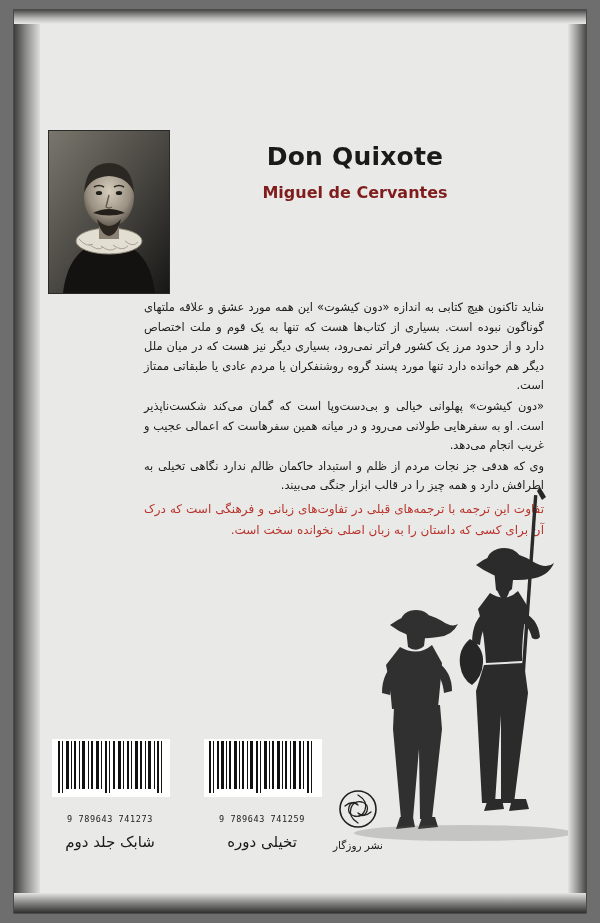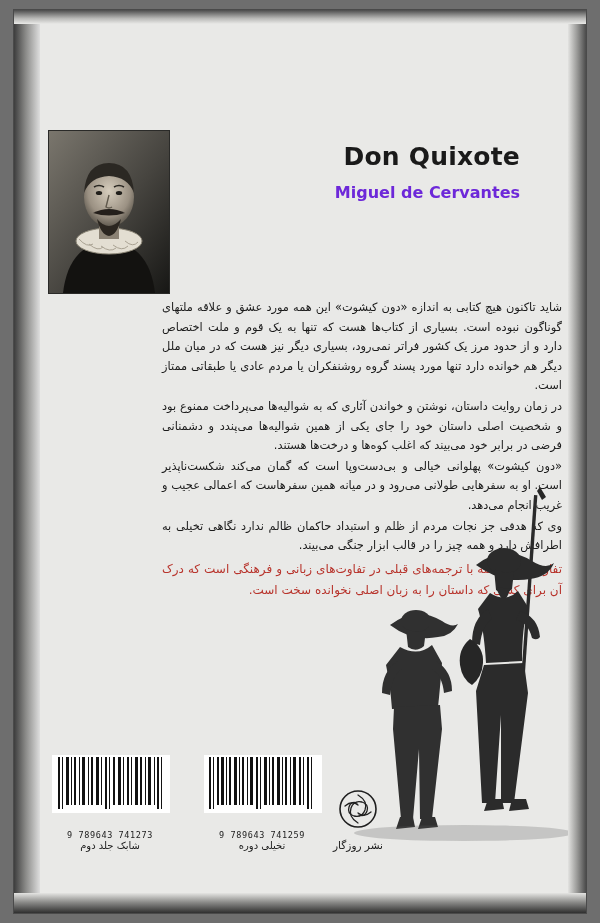--- a/index.html
+++ b/index.html
@@ -80,43 +80,43 @@
     overflow: hidden;
   }
   .portrait svg { display: block; }
 
   
   .title-block {
     position: absolute;
     left: 176px;
     top: 132px;
     width: 330px;
-    text-align: right;
+    text-align: center;
     direction: ltr;
   }
   .book-title {
     font-family: "DejaVu Sans", sans-serif;
     font-weight: bold;
     font-size: 25px;
     color: #1a1a1a;
     letter-spacing: 0.2px;
     margin: 0 0 12px 0;
   }
   .book-author {
     font-family: "DejaVu Sans", sans-serif;
     font-weight: bold;
     font-size: 16px;
-    color: #6d28d9;
+    color: #7f1d1d;
     margin: 0;
   }
 
   
   .body-text {
     position: absolute;
-    right: 24px;
+    right: 42px;
     top: 288px;
     width: 400px;
     direction: rtl;
     text-align: justify;
     font-family: "DejaVu Sans", sans-serif;
     font-size: 11.4px;
     line-height: 19.6px;
     color: #1b1b1b;
   }
   .body-text p {
@@ -157,23 +157,24 @@
     font-family: "DejaVu Sans Mono", monospace;
     font-size: 8.5px;
     color: #1a1a1a;
     letter-spacing: 0.6px;
     text-align: center;
     margin-top: 17px;
     direction: ltr;
   }
   .barcode .caption {
     font-family: "DejaVu Sans", sans-serif;
-    font-size: 10px;
+    font-size: 15px;
     color: #1a1a1a;
     text-align: center;
+    margin-top: 9px;
     direction: rtl;
   }
 
   
   .logos {
     position: absolute;
     bottom: 62px;
     left: 318px;
     width: 130px;
     display: flex;
@@ -293,21 +294,20 @@
           <path d="M56 348 l13 0 l2 10 l-19 2 z"></path>
           <path d="M78 348 l13 0 l3 10 l-20 2 z"></path>
         </g>
 
         <ellipse cx="120" cy="364" rx="110" ry="8" fill="#5b5b5b" opacity="0.25"></ellipse>
       </svg>
     </div>
 
     <div class="body-text">
       <p>شاید تاکنون هیچ کتابی به اندازه «دون کیشوت» این همه مورد عشق و علاقه ملتهای گوناگون نبوده است. بسیاری از کتاب‌ها هست که تنها به یک قوم و ملت اختصاص دارد و از حدود مرز یک کشور فراتر نمی‌رود، بسیاری دیگر نیز هست که در میان ملل دیگر هم خوانده دارد تنها مورد پسند گروه روشنفکران یا مردم عادی یا طبقاتی ممتاز است.</p>
-      <p class="gap">در زمان روایت داستان، نوشتن و خواندن آثاری که به شوالیه‌ها می‌پرداخت ممنوع بود و شخصیت اصلی داستان خود را جای یکی از همین شوالیه‌ها می‌پندد و دشمنانی فرضی در برابر خود می‌بیند که اغلب کوه‌ها و درخت‌ها هستند.</p>
       <p class="gap">«دون کیشوت» پهلوانی خیالی و بی‌دست‌وپا است که گمان می‌کند شکست‌ناپذیر است. او به سفرهایی طولانی می‌رود و در میانه همین سفرهاست که اعمالی عجیب و غریب انجام می‌دهد.</p>
       <p class="gap">وی که هدفی جز نجات مردم از ظلم و استبداد حاکمان ظالم ندارد نگاهی تخیلی به اطرافش دارد و همه چیز را در قالب ابزار جنگی می‌بیند.</p>
       <p class="highlight">تفاوت این ترجمه با ترجمه‌های قبلی در تفاوت‌های زبانی و فرهنگی است که درک آن برای کسی که داستان را به زبان اصلی نخوانده سخت است.</p>
     </div>
 
     <div class="barcode barcode-1">
       <div class="bars">
         <svg width="118" height="58" viewBox="0 0 118 58" xmlns="http://www.w3.org/2000/svg">
           <rect x="0" y="0" width="118" height="58" fill="#ffffff"></rect>
           <g fill="#111111">

